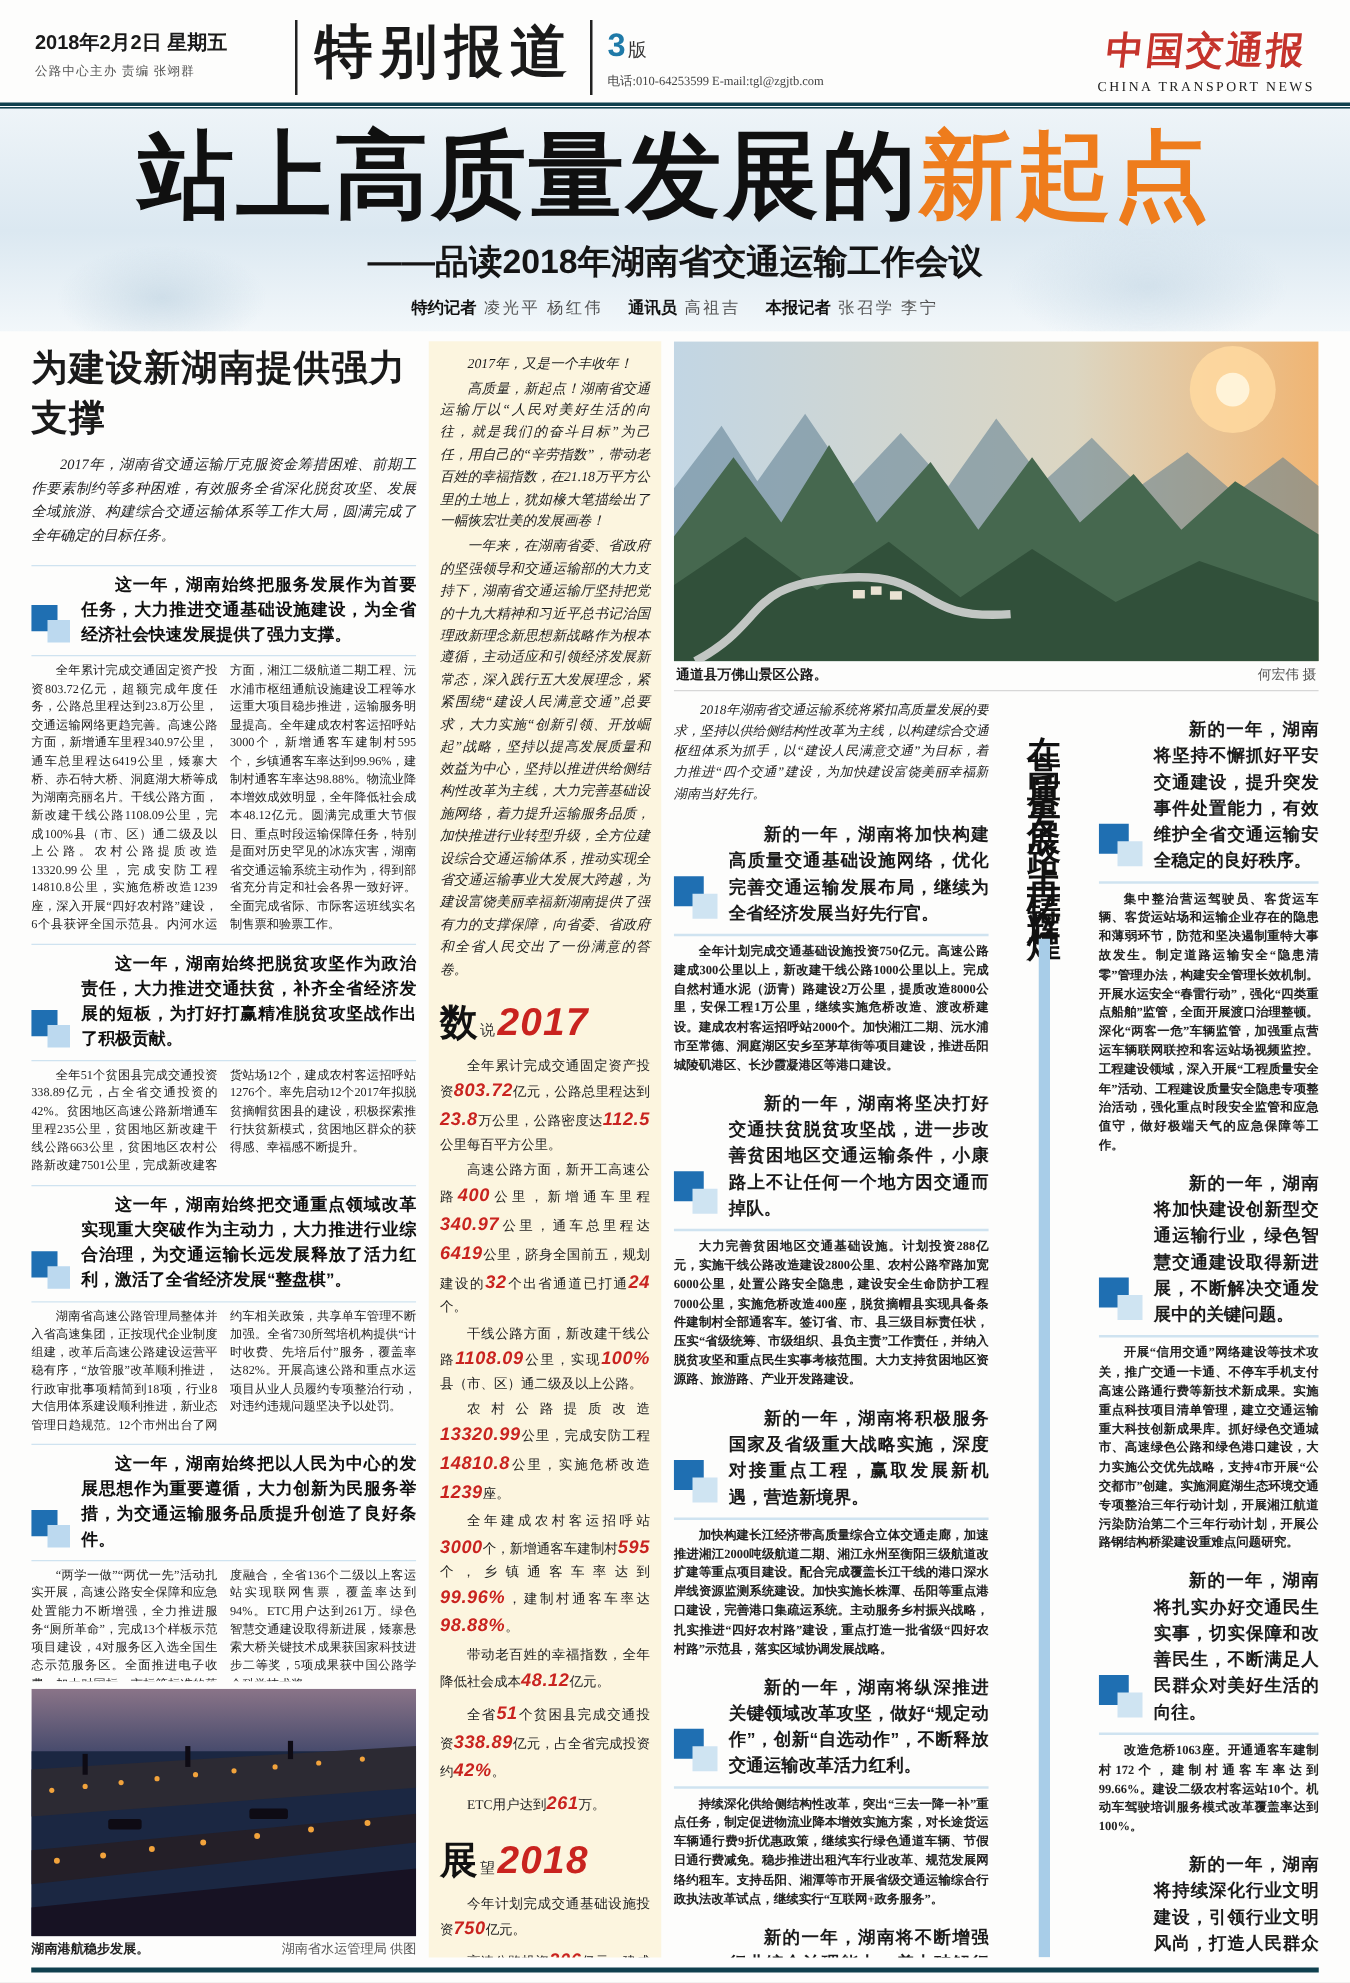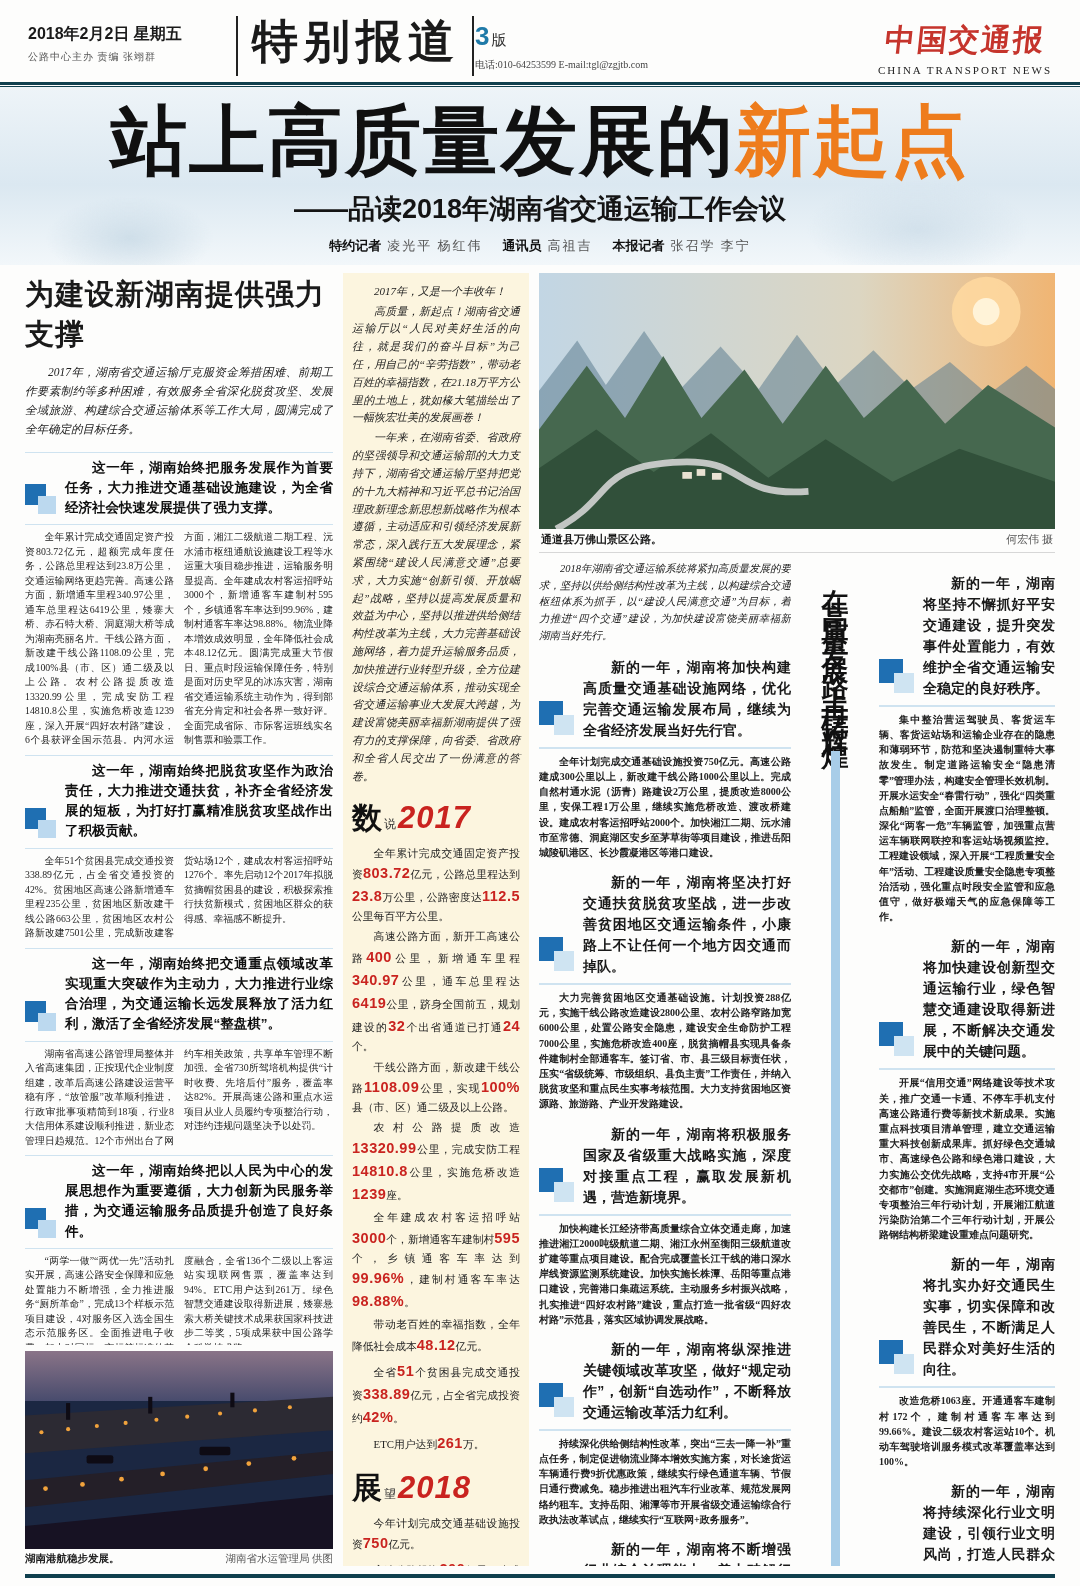--- a/index.html
+++ b/index.html
@@ -5,21 +5,21 @@
   html,body{margin:0;padding:0;background:#e8e8e8;}
   .page{position:relative;width:1080px;height:1586px;margin:0 auto;background:#fdfdfc;overflow:hidden;
         font-family:"Liberation Serif",serif;color:#1a1a1a;display:flex;flex-direction:column;}
   
   .masthead-row{display:flex;align-items:stretch;padding:16px 28px 6px 28px;gap:18px;}
   .dateblock{padding-top:8px;min-width:190px;}
   .date{font-size:16px;font-weight:bold;font-family:"Liberation Sans",sans-serif;}
   .organizer{font-size:10px;color:#555;margin-top:5px;letter-spacing:1px;}
   .sectionblock{display:flex;align-items:stretch;border-left:2px solid #222;padding-left:14px;gap:12px;}
   .section-title{font-size:46px;font-weight:900;font-family:"Liberation Sans",sans-serif;letter-spacing:6px;line-height:1.1;}
-  .edition-wrap{border-left:2px solid #222;padding-left:1px;display:flex;flex-direction:column;justify-content:center;}
+  .edition-wrap{border-left:2px solid #222;padding-left:12px;display:flex;flex-direction:column;justify-content:center;}
   .ed-num{font-size:26px;font-weight:900;color:#1f7aa8;font-family:"Liberation Sans",sans-serif;}
   .ed-char{font-size:15px;color:#333;margin-left:2px;}
   .contact{font-size:10px;color:#444;margin-top:6px;}
   .brandblock{margin-left:auto;text-align:center;padding-top:4px;}
   .brand-cn{font-size:30px;font-weight:900;color:#c5342c;letter-spacing:2px;transform:skewX(-6deg);}
   .brand-en{font-size:11px;letter-spacing:2px;color:#222;margin-top:3px;font-family:"Liberation Serif",serif;}
   .rule{height:5px;margin:0 0 0 0;background:linear-gradient(#10404e 0 3px,#fff 3px 4px,#10404e 4px 5px);}
   
   .hero{position:relative;text-align:center;padding:14px 0 10px 0;
         background:linear-gradient(180deg,#eef4f8 0%,#dbe8f1 55%,#f2f7fa 100%);}
@@ -56,21 +56,21 @@
   .figcap .cap{font-weight:bold;font-family:"Liberation Sans",sans-serif;}
   .figcap .credit{color:#555;}
   
   .col-mid{width:186px;background:#fcf5df;padding:10px 9px;box-sizing:border-box;overflow:hidden;}
   .col-mid .mp-p{margin:0 0 2px 0;font-size:11px;line-height:1.62;text-align:justify;text-indent:2em;font-style:italic;color:#1c1c1c;}
   .stat-head{display:flex;align-items:baseline;margin:12px 0 6px 0;}
   .stat-head .big{font-family:"Liberation Sans",sans-serif;font-weight:900;font-size:30px;color:#111;}
   .stat-head .small{font-size:12px;color:#333;margin:0 2px;}
   .stat-head .year{font-family:"Liberation Sans",sans-serif;font-weight:900;font-style:italic;font-size:31px;color:#c9231f;letter-spacing:1px;}
   .stat-p{margin:0 0 3px 0;font-size:10.8px;line-height:1.6;text-align:justify;text-indent:2em;color:#222;}
-  .stat-p .num{color:#c9231f;font-weight:900;font-size:14.5px;font-family:"Liberation Sans",sans-serif;letter-spacing:.5px;}
+  .stat-p .num{color:#c9231f;font-weight:900;font-style:italic;font-size:14.5px;font-family:"Liberation Sans",sans-serif;letter-spacing:.5px;}
   
   .right-region{flex:1;display:flex;flex-direction:column;overflow:hidden;}
   .photo-main svg{display:block;width:100%;height:256px;}
   .caption-row{display:flex;justify-content:space-between;font-size:11px;padding:3px 2px 5px 2px;border-bottom:1px solid #d7d7d7;}
   .caption-row .cap{font-weight:bold;font-family:"Liberation Sans",sans-serif;}
   .caption-row .credit{color:#555;}
   .right-cols{flex:1;display:flex;gap:23px;padding-top:8px;overflow:hidden;}
   .col-a{width:252px;overflow:hidden;}
   .col-b{flex:1;overflow:hidden;}
   .right-intro{font-size:10.5px;line-height:1.6;text-align:justify;text-indent:2em;font-style:italic;margin:0 0 4px 0;}

